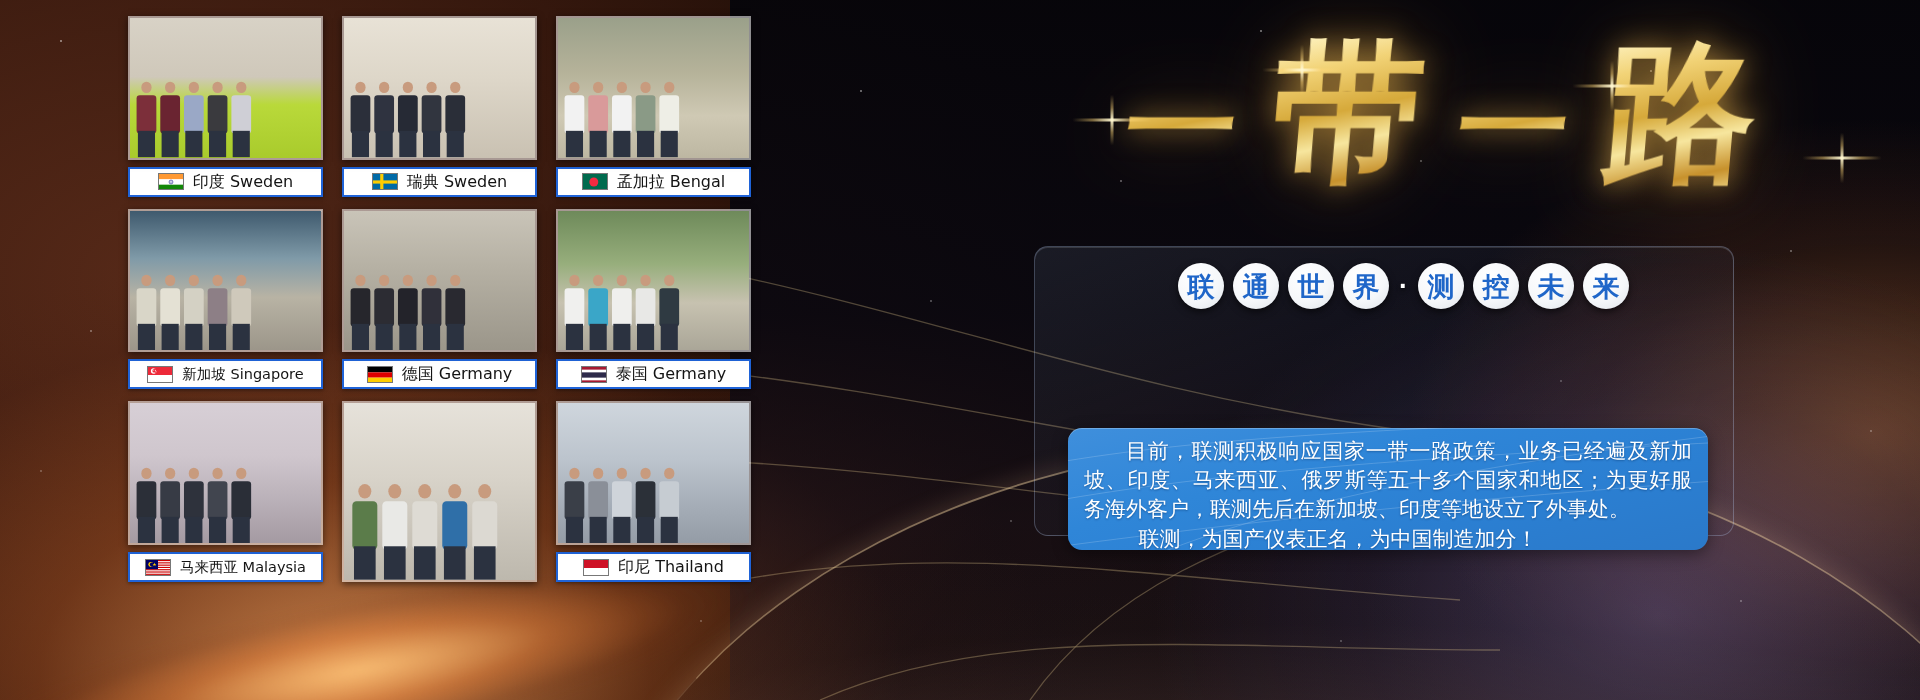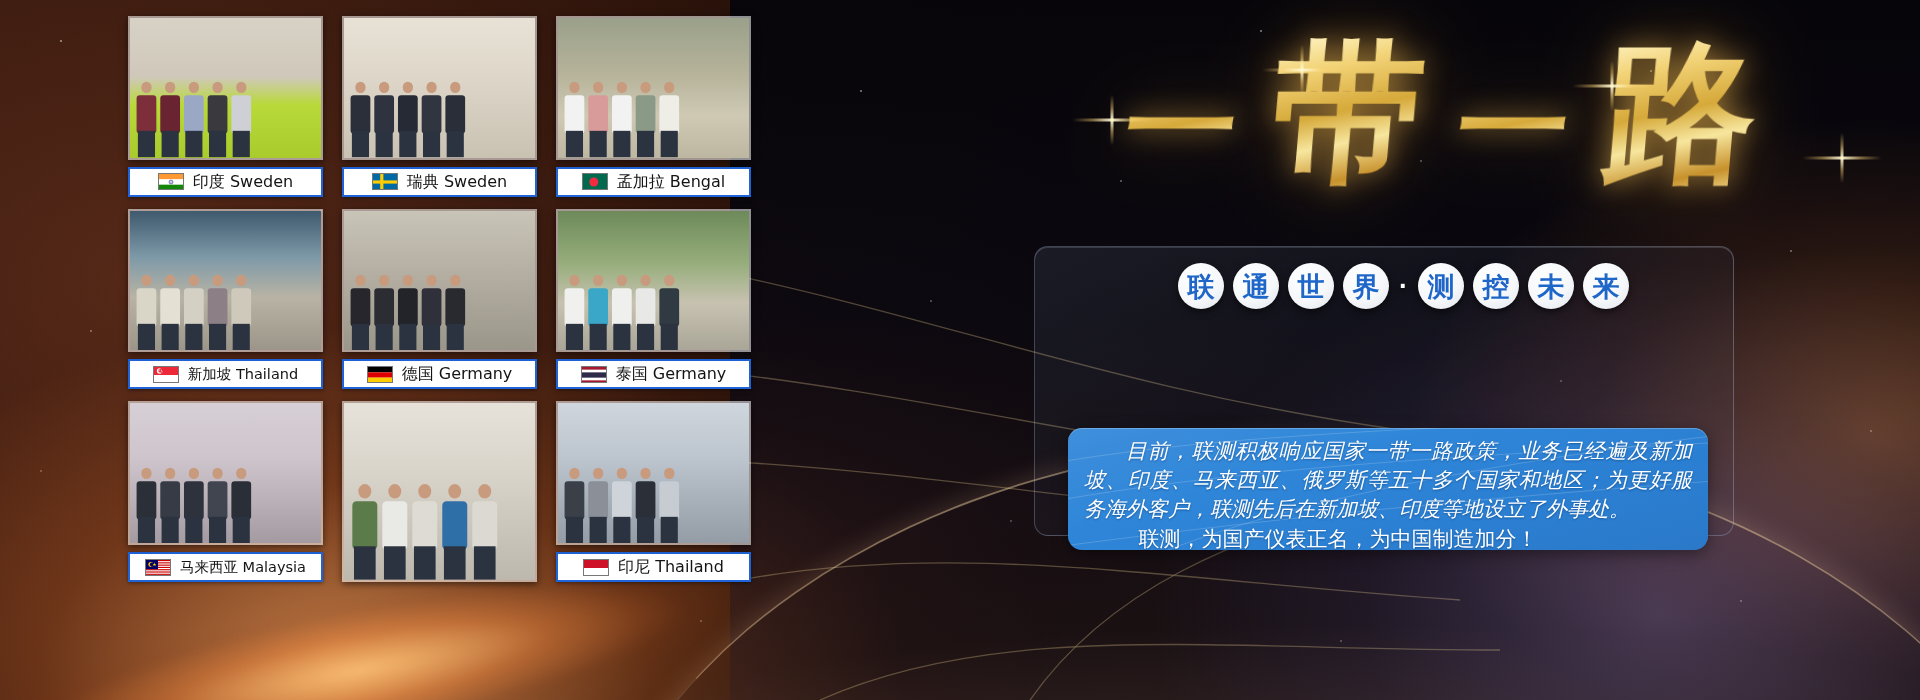--- a/index.html
+++ b/index.html
@@ -141,21 +141,20 @@
     padding:9px 16px 10px;
     overflow:hidden;
   }
   .textbox .tb-lines{ position:absolute; inset:0; opacity:.35; }
   .tb-p{
     position:relative;
     color:#ffffff; font-size:21px; line-height:29px;
     text-indent:2em; text-align:justify;
     font-family:"DejaVu Sans","Liberation Sans",sans-serif;
     text-shadow:0 1px 2px rgba(0,40,90,.45);
-    font-style:italic;
   }
   .tb-p2{
     position:relative; margin-top:1px;
     color:#ffffff; font-size:21px; line-height:29px; text-indent:2.6em;
     font-family:"DejaVu Sans","Liberation Sans",sans-serif;
     text-shadow:0 1px 2px rgba(0,40,90,.45);
   }
 </style>
 </head>
 <body>
@@ -322,21 +321,21 @@
             <circle cx="7" cy="5" r="3.4" fill="#fff"></circle>
             <circle cx="8.6" cy="5" r="3.1" fill="#ed2939"></circle>
             <g fill="#fff">
               <circle cx="6.4" cy="6.9" r="0.7"></circle>
               <circle cx="8.4" cy="7.4" r="0.7"></circle>
               <circle cx="10" cy="6" r="0.7"></circle>
               <circle cx="9.4" cy="4" r="0.7"></circle>
               <circle cx="7.2" cy="3.7" r="0.7"></circle>
             </g>
           </svg></span>
-        <span class="cap-text small">新加坡 Thailand</span>
+        <span class="cap-text small">新加坡 Singapore</span>
       </div>
     </div>
     <div class="cell">
       <div class="photo">
         <div class="ph-img" style="background:linear-gradient(180deg,#c9c4b8 0%,#b6b1a4 40%,#9b968a 100%)"></div>
     <svg class="ph-people" viewBox="0 0 190 140" preserveAspectRatio="none">
           <ellipse cx="25" cy="34" rx="7.800000000000001" ry="8.7" fill="#c89b7e"></ellipse>
           <rect x="10" y="46" width="30" height="58" rx="5" fill="#26262c"></rect>
           <rect x="12" y="100" width="26" height="40" fill="#2b3240"></rect>
           <ellipse cx="61" cy="34" rx="7.800000000000001" ry="8.7" fill="#c89b7e"></ellipse>

